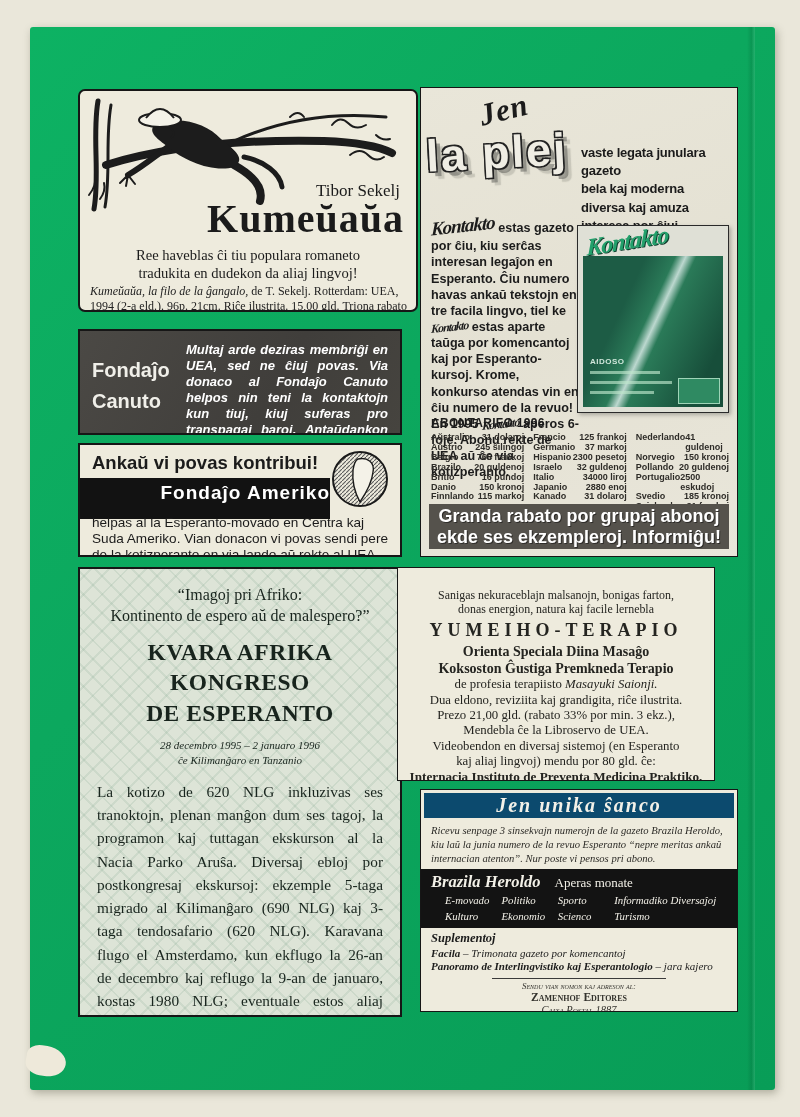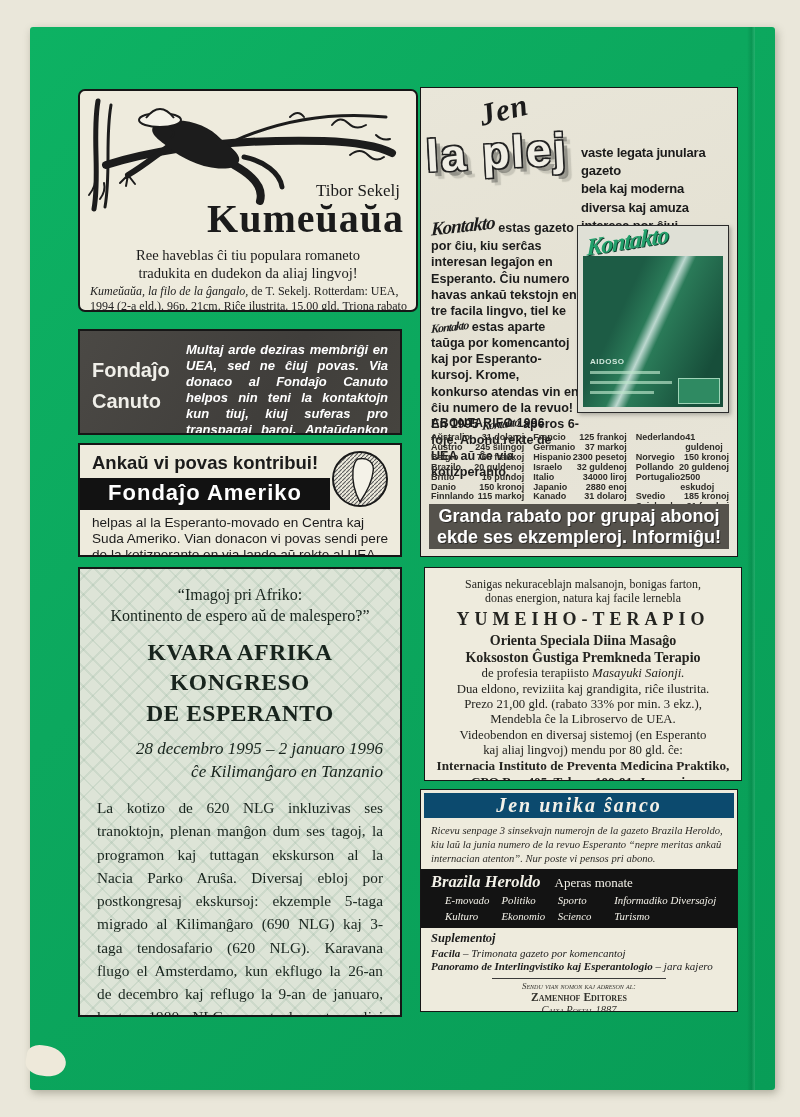--- a/index.html
+++ b/index.html
@@ -41,38 +41,38 @@
     background: linear-gradient(120deg,#4b4945,#403e3b 60%,#46443f); display:flex; padding:11px 12px 8px 12px; }
   .box2 .lbl { width:94px; font-family:"Liberation Sans",sans-serif; font-weight:bold; font-size:20px;
     color:#f0efe9; line-height:1.55; padding-top:13px; }
   .box2 .txt { flex:1; font-family:"Liberation Sans",sans-serif; font-weight:bold; font-style:italic;
     font-size:13px; line-height:1.23; color:#ffffff; text-align:justify; }
 
   
   .box3 { left:48px; top:416px; width:324px; height:114px; }
   .box3 .head { position:absolute; left:12px; top:7px; font-family:"Liberation Sans",sans-serif;
     font-weight:bold; font-size:18.5px; }
-  .box3 .bar { position:absolute; left:0; top:33px; width:250px; height:32px; background:#121212;
-    color:#fff; font-family:"Liberation Sans",sans-serif; font-weight:bold; font-size:22px;
-    text-align:center; line-height:29px; letter-spacing:1px; }
+  .box3 .bar { position:absolute; left:0; top:33px; width:250px; height:41px; background:#121212;
+    color:#fff; font-family:"Liberation Sans",sans-serif; font-weight:bold; font-size:19px;
+    text-align:right; line-height:29px; letter-spacing:1px; }
   .box3 .globe { position:absolute; right:10px; top:4px; }
   .box3 .txt { position:absolute; left:12px; right:10px; top:70px; font-family:"Liberation Sans",sans-serif;
     font-size:13.6px; line-height:1.18; }
 
   
   .box4 { left:48px; top:540px; width:324px; height:450px; padding:16px 17px 0 17px;
     background-color:#dde4d7;
     background-image:
       repeating-linear-gradient(45deg, rgba(120,160,135,.16) 0 2px, transparent 2px 13px),
       repeating-linear-gradient(-45deg, rgba(120,160,135,.16) 0 2px, transparent 2px 13px);
     color:#18241d;
   }
   .box4 .quote { text-align:center; font-size:16px; line-height:1.3; }
   .box4 .title { text-align:center; font-size:23.5px; font-weight:bold; line-height:1.3; margin-top:10px; letter-spacing:.5px; }
-  .box4 .dates { text-align:right; font-style:italic; font-size:17px; line-height:1.35; margin-top:10px; }
+  .box4 .dates { text-align:center; font-style:italic; font-size:11px; line-height:1.35; margin-top:10px; }
   .box4 .body { margin-top:12px; font-size:15.3px; line-height:1.52; text-align:justify; word-spacing:1.5px; }
 
   
   .box5 { left:390px; top:60px; width:318px; height:470px; border-width:1px;
     background: linear-gradient(160deg,#e9e6d9 0%, #e4e1d3 50%, #e9e6da 100%); }
   .box5 .jen { position:absolute; left:58px; top:4px; font-size:31px; font-style:italic; font-weight:bold;
     transform: rotate(-14deg); letter-spacing:1px; }
   .box5 .laplej { position:absolute; left:5px; top:38px; width:180px; font-family:"Liberation Sans",sans-serif;
     font-weight:bold; font-size:45px; letter-spacing:2px; color:#efede4; transform: rotate(-3deg);
     text-shadow: -1.5px -1.5px 0 #222, 1.5px -1.5px 0 #222, -1.5px 1.5px 0 #222, 1.5px 1.5px 0 #222,
@@ -100,22 +100,22 @@
   .box5 .tariff .ttl { font-weight:bold; font-size:12px; margin-bottom:3px; letter-spacing:.3px; }
   .box5 .tcols { display:flex; gap:9px; }
   .box5 .tcol { flex:1; }
   .box5 .trow { display:flex; justify-content:space-between; font-weight:bold; font-size:9px;
     line-height:9.9px; color:#2e2c28; }
   .box5 .banner { position:absolute; left:8px; right:8px; top:416px; height:45px; background:#55524c;
     color:#fff; font-family:"Liberation Sans",sans-serif; font-weight:bold; font-size:18px;
     text-align:center; line-height:21px; padding-top:2px; text-shadow:1px 1px 0 #2e2c29; }
 
   
-  .box6 { left:394px; top:540px; width:318px; height:214px; border-width:1px; text-align:center;
-    padding-top:10px; color:#242420; }
+  .box6 { left:367px; top:540px; width:318px; height:214px; border-width:1px; text-align:center;
+    padding-top:21px; color:#242420; }
   .box6 .in { font-size:11.9px; line-height:1.15; }
   .box6 .yt { font-weight:bold; font-size:18px; letter-spacing:5px; margin:4px 0 3px 0; }
   .box6 .sub { font-weight:bold; font-size:14px; line-height:1.18; }
   .box6 .by { font-size:12.8px; line-height:1.2; }
   .box6 .by .nm { font-style:italic; }
   .box6 .ln { font-size:12.8px; line-height:1.2; }
   .box6 .ad { font-weight:bold; font-size:13.2px; line-height:1.2; }
 
   
   .box7 { left:390px; top:762px; width:318px; height:223px; border-width:1px; }

